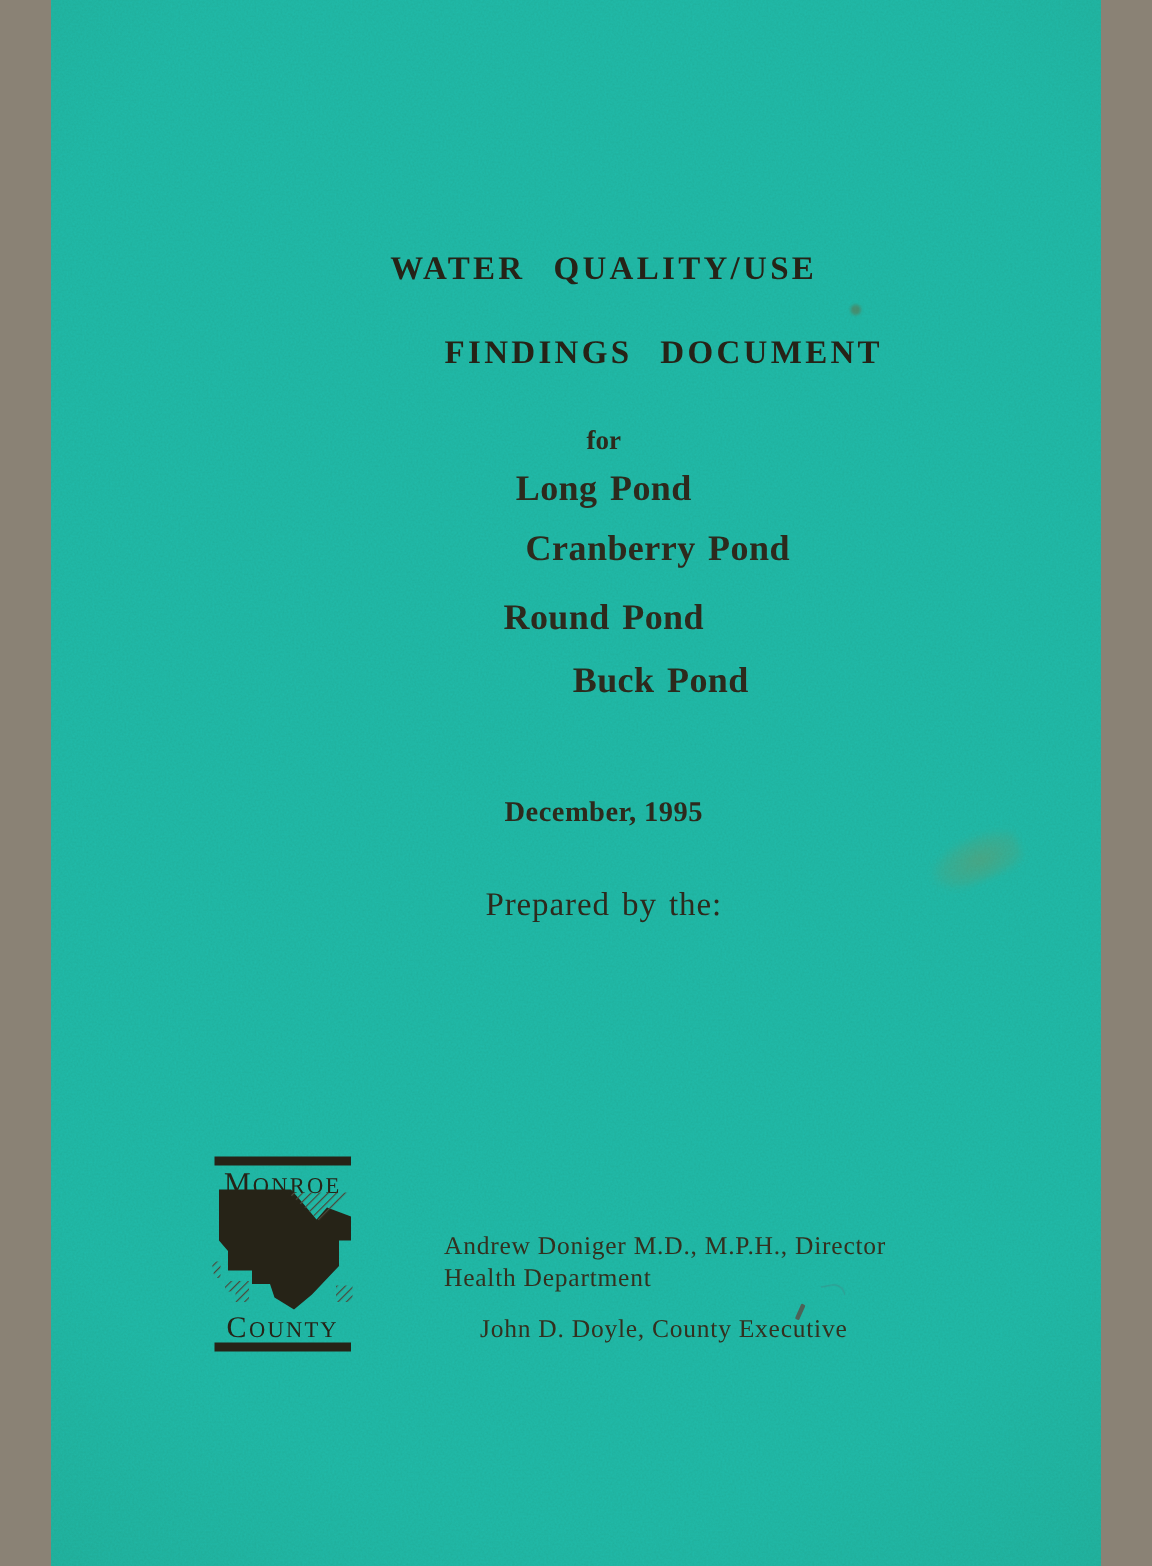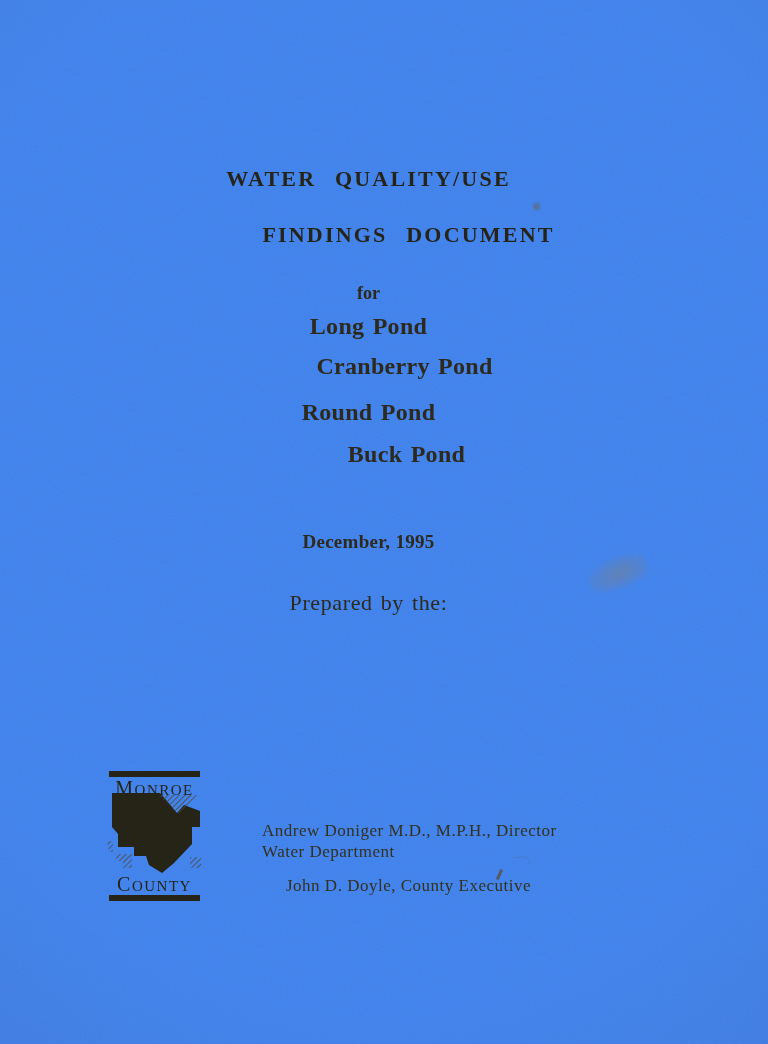--- a/index.html
+++ b/index.html
@@ -1,20 +1,20 @@
 <!DOCTYPE html>
 <html><head>
 <meta charset="utf-8">
 <style>
   html,body{margin:0;padding:0;background:#8a8275;}
   .page{
     position:relative;
-    width:768px;height:1044px;
+    width:700px;height:1044px;
     margin:0 auto;
-    background:#3b82f6;
+    background:#14b8a6;
     overflow:hidden;
     font-family:"Liberation Serif", serif;
     color:#2d2a1d;
   }
   .grain{position:absolute;left:0;top:0;width:768px;height:1044px;
          opacity:.5;mix-blend-mode:multiply;pointer-events:none;}
   .vignette{position:absolute;inset:0;pointer-events:none;
     background:radial-gradient(ellipse 115% 95% at 50% 45%,
       rgba(255,255,255,0.05) 55%, rgba(110,90,50,0.14) 100%);}
   .stain{position:absolute;left:585px;top:558px;width:62px;height:30px;
@@ -98,20 +98,20 @@
     <polygon points="12,86 28,86 28,100 19,100 19,93 12,93" fill="url(#hatch)"></polygon>
     <rect x="86" y="89" width="11" height="11" fill="url(#hatch)"></rect>
 
     <text x="50.5" y="123" text-anchor="middle" fill="#262317" font-family="Liberation Serif, serif" letter-spacing="1.5"><tspan font-size="20">C</tspan><tspan font-size="15">OUNTY</tspan></text>
 
     <rect x="5" y="127" width="91" height="6" fill="#262317"></rect>
   </svg>
 
   <div class="officials">
     <div>Andrew Doniger M.D., M.P.H., Director</div>
-    <div>Water Department</div>
+    <div>Health Department</div>
     <div class="exec-line">John D. Doyle, County Executive</div>
   </div>
 
   <div class="pen-mark"></div>
   <div class="pen-mark2"></div>
 
 </div>
 
 </body></html>

